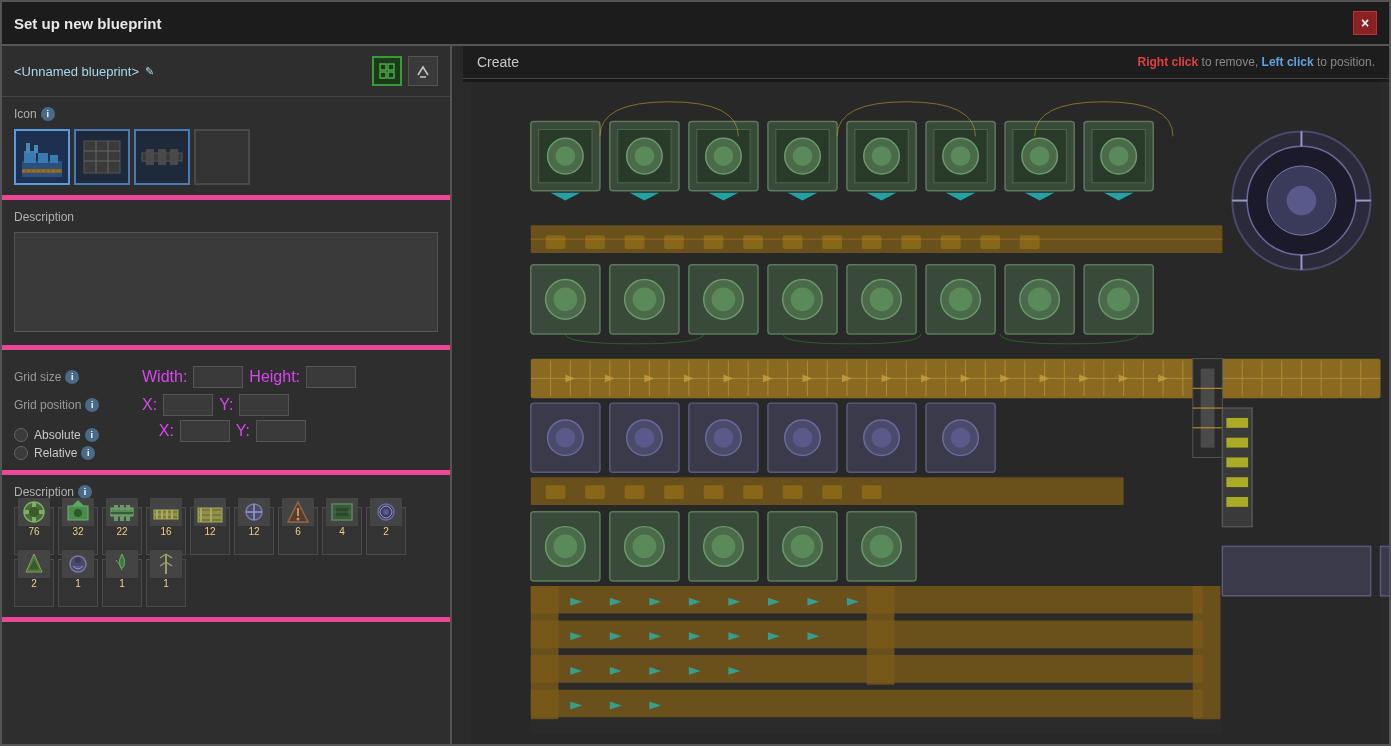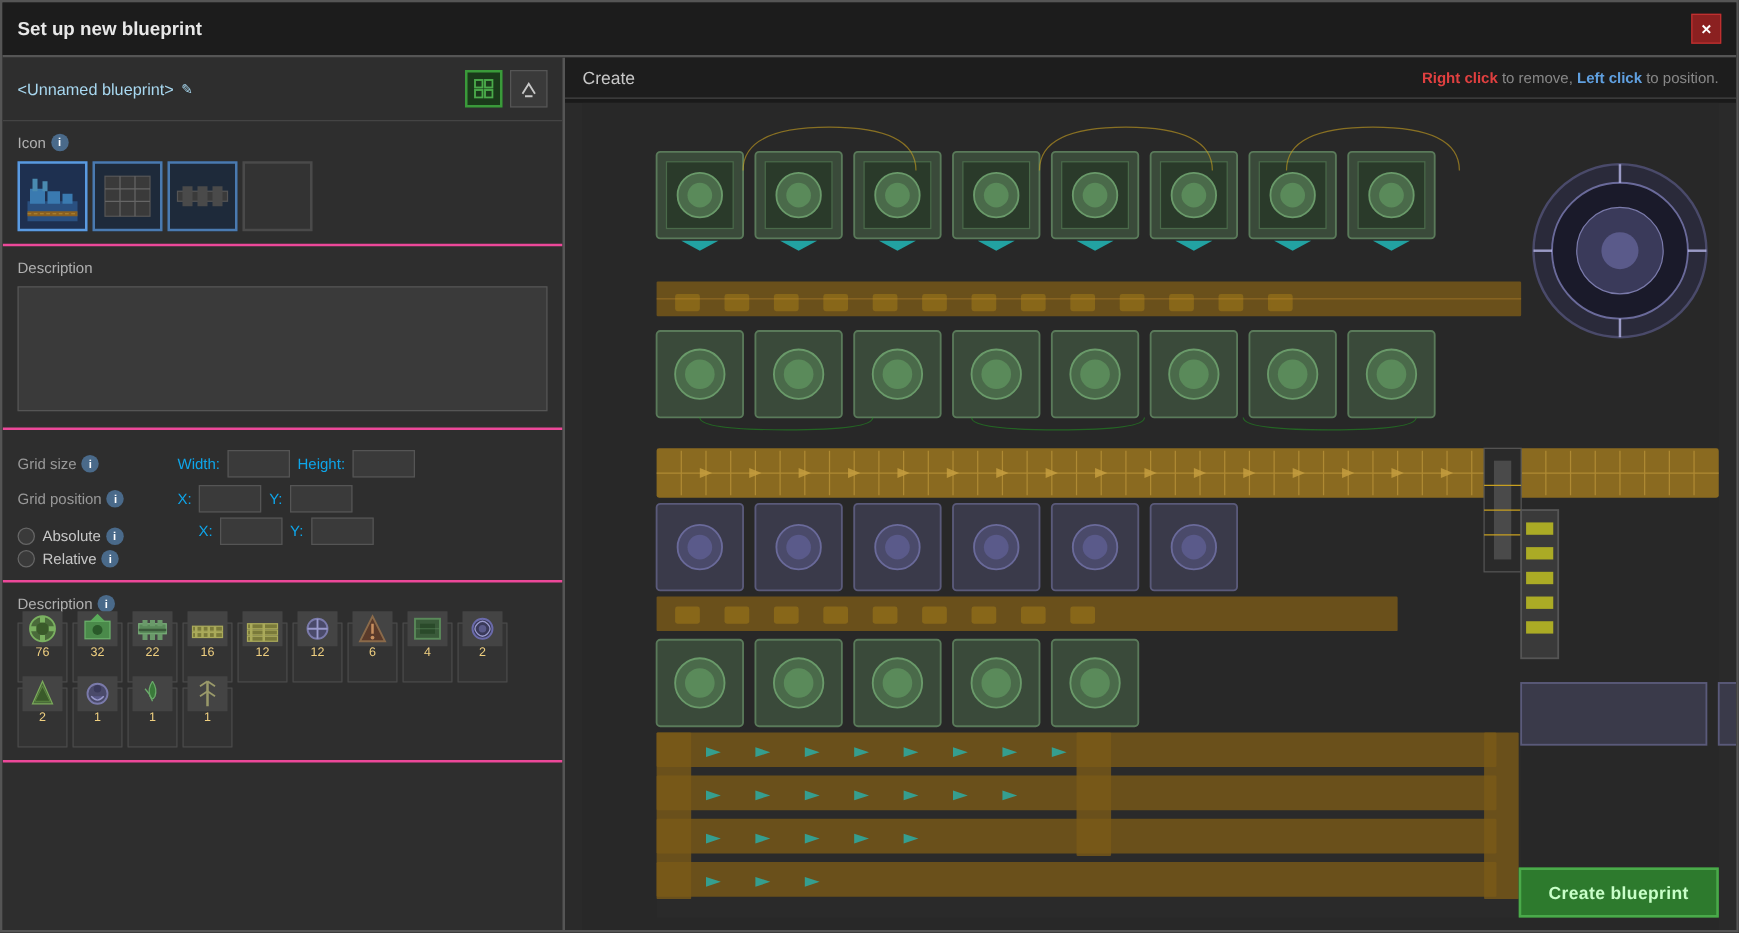--- a/index.html
+++ b/index.html
@@ -49,20 +49,21 @@
       cursor: pointer;
       display: flex; align-items: center; justify-content: center;
       font-size: 14px;
       font-weight: bold;
     }
 
     .main-content {
       display: flex;
       flex: 1;
       overflow: hidden;
+      gap: 11px;
     }
 
     
     .left-panel {
       width: 450px;
       flex-shrink: 0;
       background: #2e2e2e;
       border-right: 2px solid #555;
       display: flex;
       flex-direction: column;
@@ -106,21 +107,21 @@
     }
 
     .icon-btn.green-border {
       border: 2px solid #3a9a3a;
       background: #1a3a1a;
     }
 
     
     .section {
       padding: 10px 12px;
-      border-bottom: 2px solid #ec4899;
+      border-bottom: 5px solid #ec4899;
     }
 
     .section-label {
       font-size: 12px;
       color: #b0b0b0;
       margin-bottom: 8px;
       display: flex;
       align-items: center;
       gap: 4px;
     }
@@ -203,22 +204,22 @@
     }
 
     .input-group {
       display: flex;
       align-items: center;
       gap: 6px;
       margin-left: 8px;
     }
 
     .input-label {
-      color: #0ea5e9;
-      font-size: 12px;
+      color: #d946ef;
+      font-size: 16px;
     }
 
     .num-input {
       width: 50px;
       height: 22px;
       background: #3a3a3a;
       border: 1px solid #555;
       color: #c8c8c8;
       font-size: 12px;
       padding: 2px 4px;
@@ -1001,18 +1002,15 @@
 
           <g stroke="#20a020" stroke-width="1" fill="none" opacity="0.5">
             <path d="M95,255 Q95,265 165,265 Q235,265 235,255"></path>
             <path d="M315,255 Q315,265 385,265 Q455,265 455,255"></path>
             <path d="M535,255 Q535,265 605,265 Q675,265 675,255"></path>
           </g>
 
         </svg>
       </div>
 
-      <div class="bottom-bar">
-        <button class="create-btn">Create blueprint</button>
-      </div>
     </div>
   </div>
 </div>
 
 </body></html>

